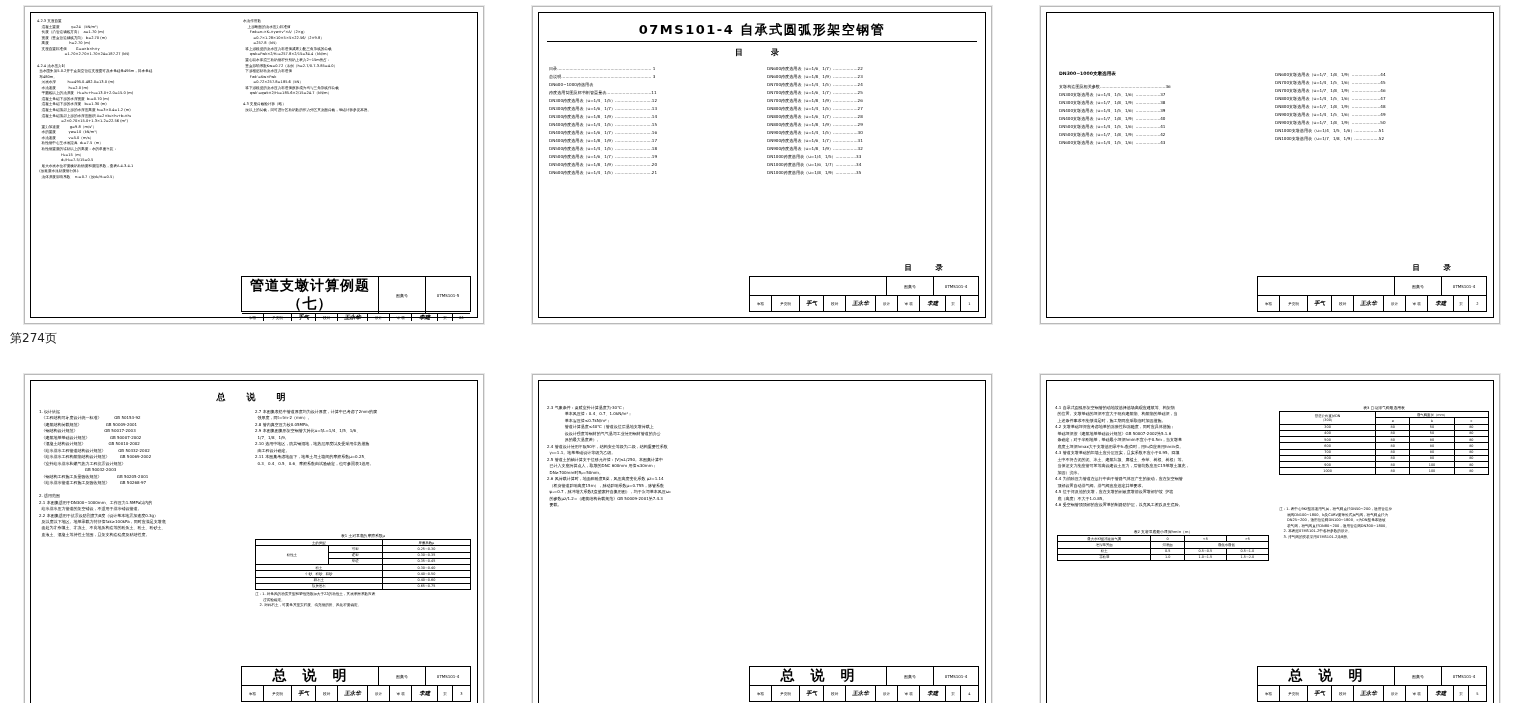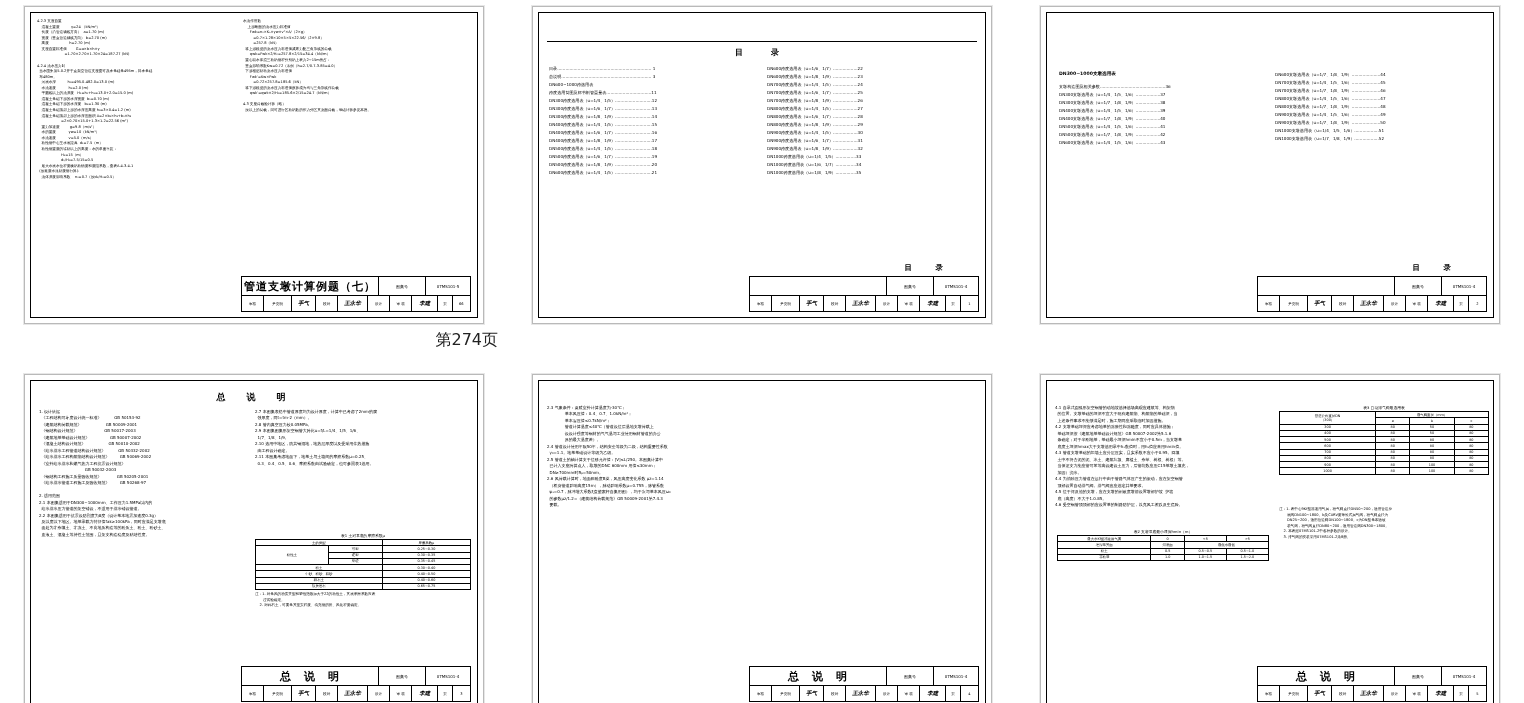--- a/index.html
+++ b/index.html
@@ -21,38 +21,38 @@
     margin:0 auto;
     overflow:hidden;
   }
   .page.top{height:318px;}
   .page.bottom{height:340px;}
   .inner{
     position:absolute;left:5px;top:5px;right:5px;bottom:5px;
     border:1px solid #000;
   }
   .caption{
-    text-align:right;font-size:16px;color:#222;margin-top:6px;
+    text-align:left;font-size:12px;color:#222;margin-top:6px;
     font-family:"DejaVu Sans","Liberation Sans",sans-serif;
   }
   
   .col{position:absolute;box-sizing:border-box;}
   .tiny{font-size:3.6px;line-height:1.55;white-space:pre-wrap;color:#000;}
   .tiny2{font-size:4.0px;line-height:1.62;white-space:pre-wrap;color:#000;}
   
   .stamp{
     position:absolute;right:6px;bottom:5px;
     width:228px;height:34px;border:1px solid #000;
     display:flex;flex-direction:column;
   }
   .stamp .row1{
     flex:1.25;display:flex;align-items:center;border-bottom:1px solid #000;
   }
   .stamp .t-main{
-    flex:1;text-align:center;font-size:11px;font-weight:bold;letter-spacing:1px;
+    flex:1;text-align:center;font-size:14px;font-weight:bold;letter-spacing:1px;
   }
   .stamp .t-no{
     width:92px;display:flex;height:100%;
   }
   .stamp .t-no .lbl{
     width:46px;border-left:1px solid #000;font-size:4px;display:flex;align-items:center;justify-content:center;
   }
   .stamp .t-no .val{
     flex:1;border-left:1px solid #000;font-size:4px;display:flex;align-items:center;justify-content:center;
   }
@@ -167,20 +167,21 @@
           </div>
         </div>
       </div>
     </div>
     <div class="caption">第274页</div>
   </div>
 
   <div class="cell">
     <div class="page top">
       <div class="inner">
+        <div class="bigtitle">07MS101-4  自承式圆弧形架空钢管</div>
         <div class="titlerule"></div>
         <div class="mulu">目　录</div>
         <div class="toc" style="left:10px;top:52px;width:205px;">目录…………………………………………………………… 1
 总说明………………………………………………………… 3
 DN600~1000跨选用表
 跨度选用简图及标书剖管重量表……………………………11
 DN300跨度选用表（u=1/4、1/5）………………………12
 DN300跨度选用表（u=1/6、1/7）………………………13
 DN300跨度选用表（u=1/8、1/9）………………………14
 DN400跨度选用表（u=1/4、1/5）………………………15

